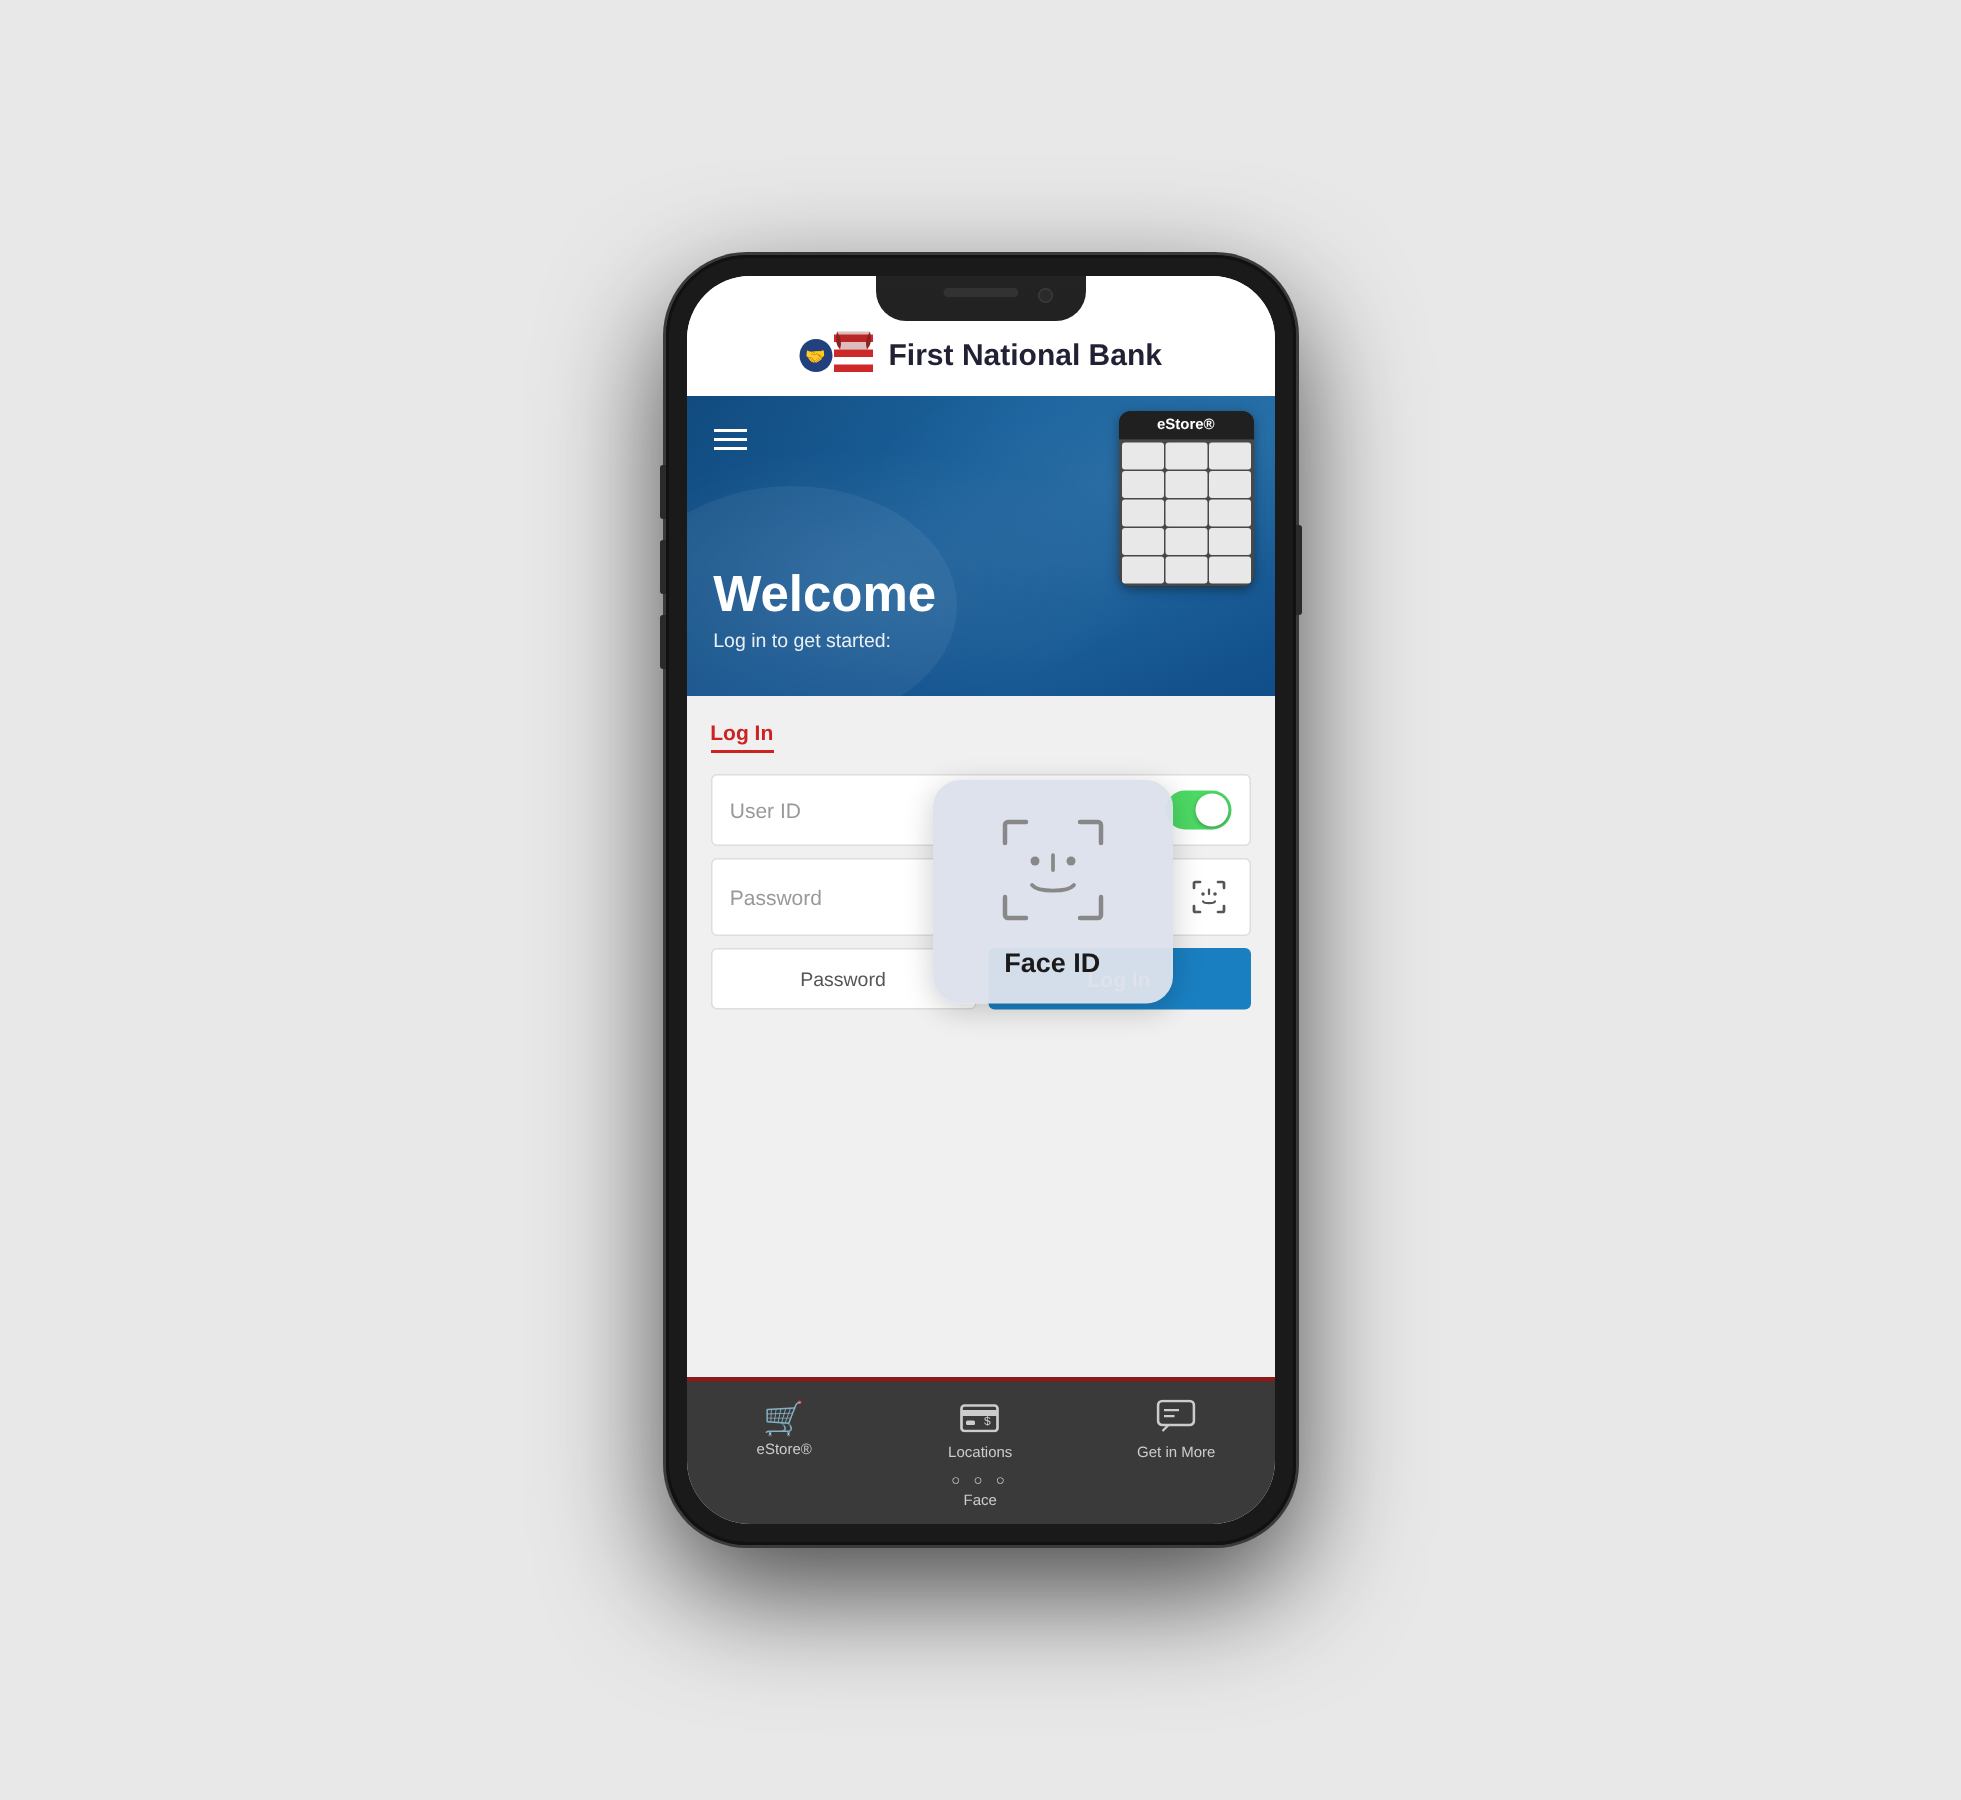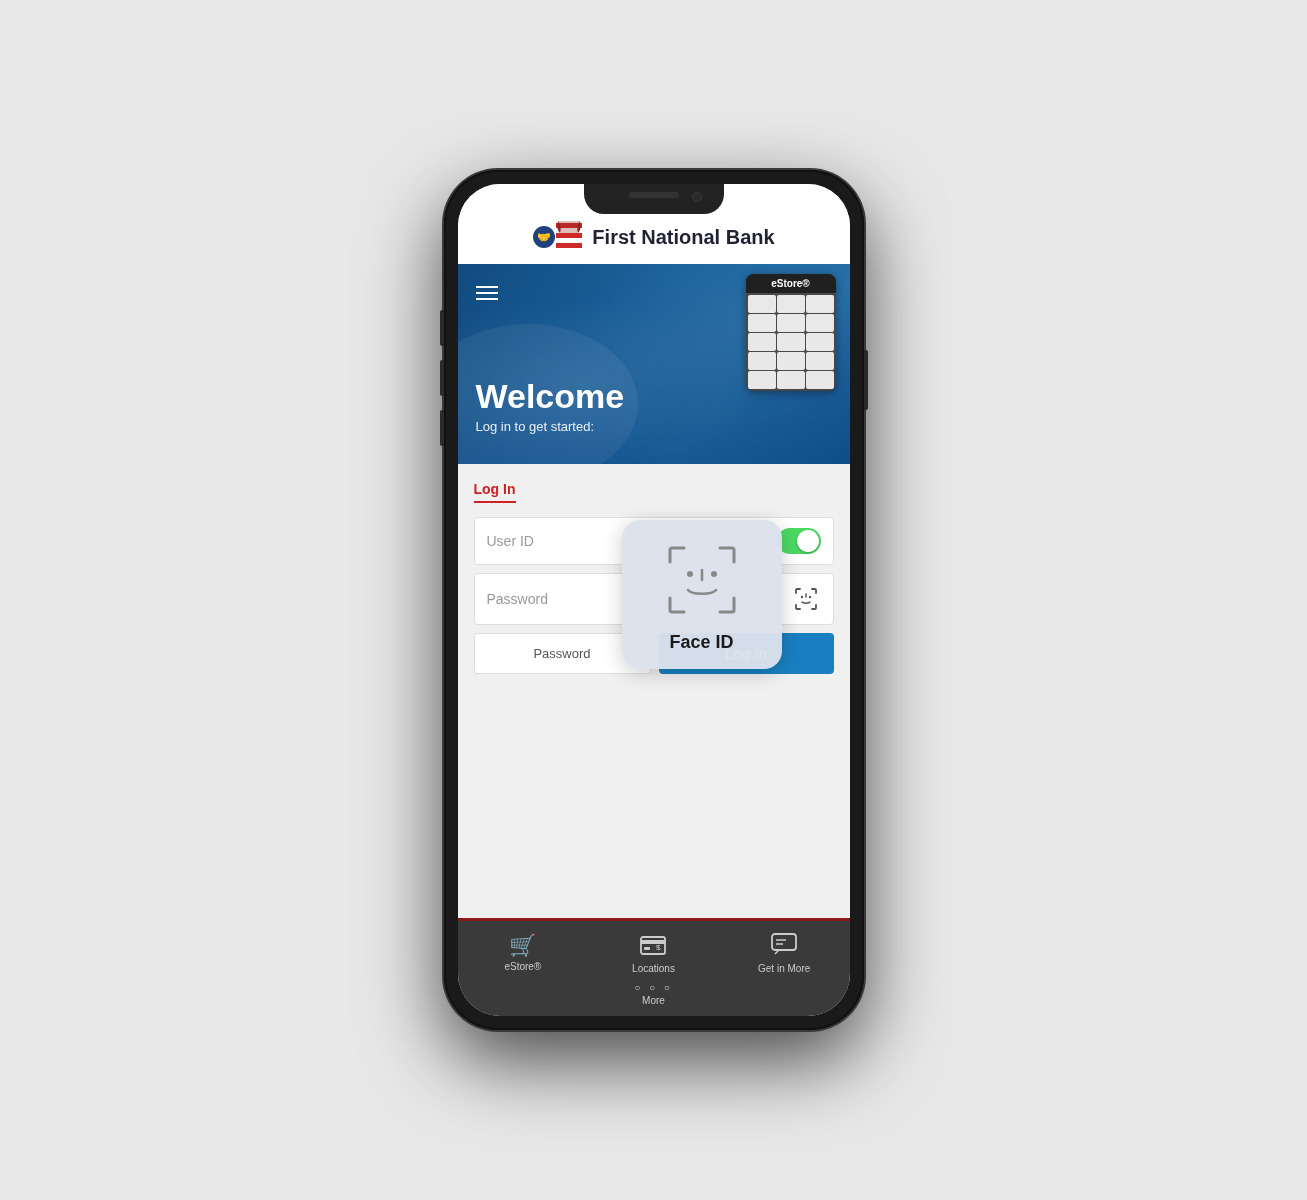--- a/index.html
+++ b/index.html
@@ -599,21 +599,21 @@
                   <line x1="5" y1="11" x2="12" y2="11" stroke="#ccc" stroke-width="1.5"></line>
                   <path d="M8 17l-4 4" stroke="#ccc" stroke-width="1.5"></path>
                 </svg>
               </span>
               <span class="nav-label">Get in More</span>
             </div>
           </div>
           <div class="bottom-row">
             <div class="nav-item-bottom" style="grid-column:2;">
               <span class="nav-dots">○ ○ ○</span>
-              <span class="nav-label">More</span>
+              <span class="nav-label">Face</span>
             </div>
           </div>
         </div>
 
       </div>
     </div>
   </div>
 </div>
 
 </body></html>

